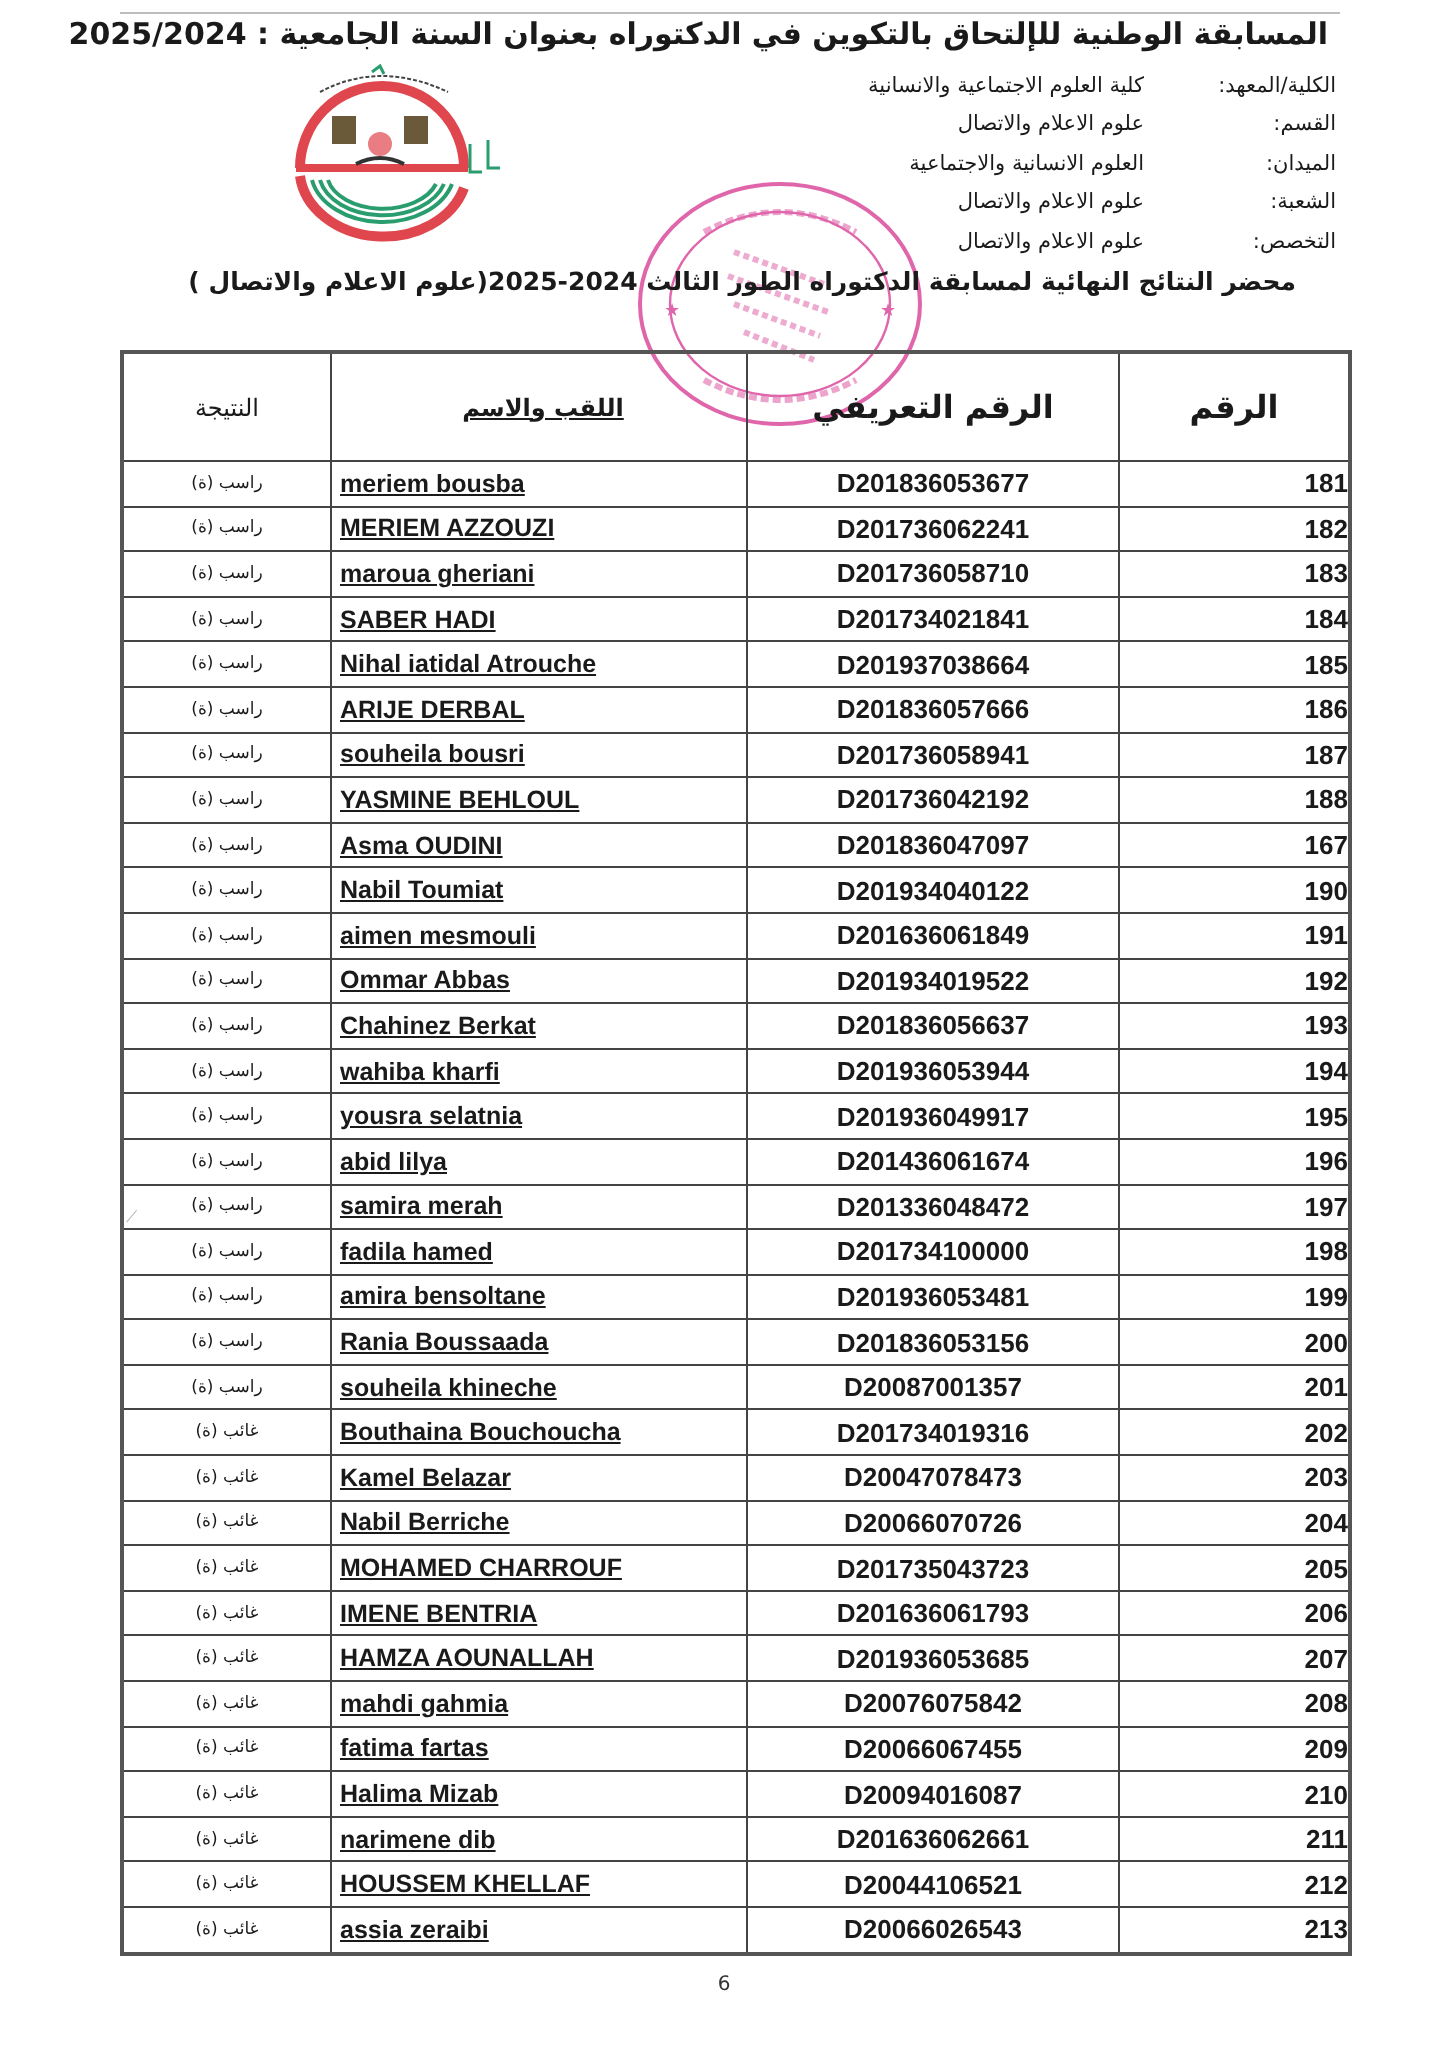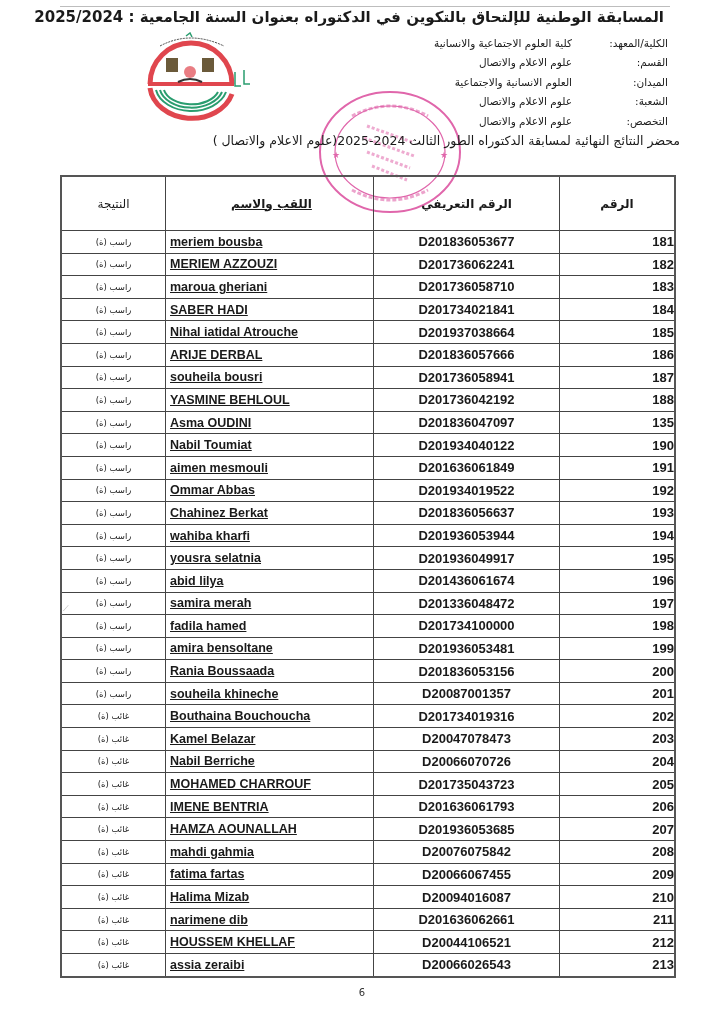--- a/index.html
+++ b/index.html
@@ -12,30 +12,30 @@
     position: absolute; right: 60px; top: 8px; direction: rtl;
     font-size: 15px; font-weight: bold; white-space: nowrap; letter-spacing: -0.2px; margin-left: 39px;
   }
   .info { position: absolute; right: 56px; top: 33px; direction: rtl; font-size: 10.5px; }
   .info .row { display: flex; height: 19.5px; align-items: center; }
   .info .lbl { width: 96px; }
   .info .val { }
   .logo { position: absolute; left: 140px; top: 32px; width: 115px; height: 92px; }
   .stamp { position: absolute; left: 312px; top: 86px; width: 155px; height: 130px; opacity: 0.75; pointer-events: none; }
   .subtitle {
-    position: absolute; right: 44px; top: 133px; direction: rtl;
-    font-size: 12.5px; font-weight: normal; white-space: nowrap;
+    position: absolute; right: 76px; top: 133px; direction: rtl;
+    font-size: 12.5px; font-weight: bold; white-space: nowrap;
   }
   table.results {
     position: absolute; left: 60px; top: 175px; width: 611px;
     border-collapse: collapse; direction: rtl; table-layout: fixed;
     border: 2px solid #555;
   }
   table.results th, table.results td { border: 1px solid #444; padding: 0; }
-  table.results th { height: 53px; font-size: 12px; font-weight: bold; }
+  table.results th { height: 53px; font-size: 16px; font-weight: bold; }
   table.results td { height: 21.6px; font-size: 11.5px; font-weight: bold; }
   .c-num { width: 114px; }
   .c-id { width: 185px; text-align: center; }
   .c-name { width: 203px; text-align: left; direction: ltr; padding-left: 4px !important; font-family: "Liberation Sans", sans-serif; font-size: 12.5px !important; text-decoration: underline; }
   .c-res { width: 103px; text-align: center; font-size: 8.5px !important; font-weight: normal !important; }
   td.c-num, td.c-id { font-family: "Liberation Sans", sans-serif; font-size: 13px !important; }
   .page-num { position: absolute; left: 0; right: 0; top: 987px; text-align: center; font-size: 10px; color: #333; }
   .tick { position: absolute; left: 63px; top: 604px; font-size: 8px; color: #aaa; }
 </style>
 </head>
@@ -148,21 +148,21 @@
         <td class="c-name">souheila bousri</td>
         <td class="c-res">راسب (ة)</td>
       </tr>
       <tr>
         <td class="c-num">188</td>
         <td class="c-id">D201736042192</td>
         <td class="c-name">YASMINE BEHLOUL</td>
         <td class="c-res">راسب (ة)</td>
       </tr>
       <tr>
-        <td class="c-num">135</td>
+        <td class="c-num">167</td>
         <td class="c-id">D201836047097</td>
         <td class="c-name">Asma OUDINI</td>
         <td class="c-res">راسب (ة)</td>
       </tr>
       <tr>
         <td class="c-num">190</td>
         <td class="c-id">D201934040122</td>
         <td class="c-name">Nabil Toumiat</td>
         <td class="c-res">راسب (ة)</td>
       </tr>

